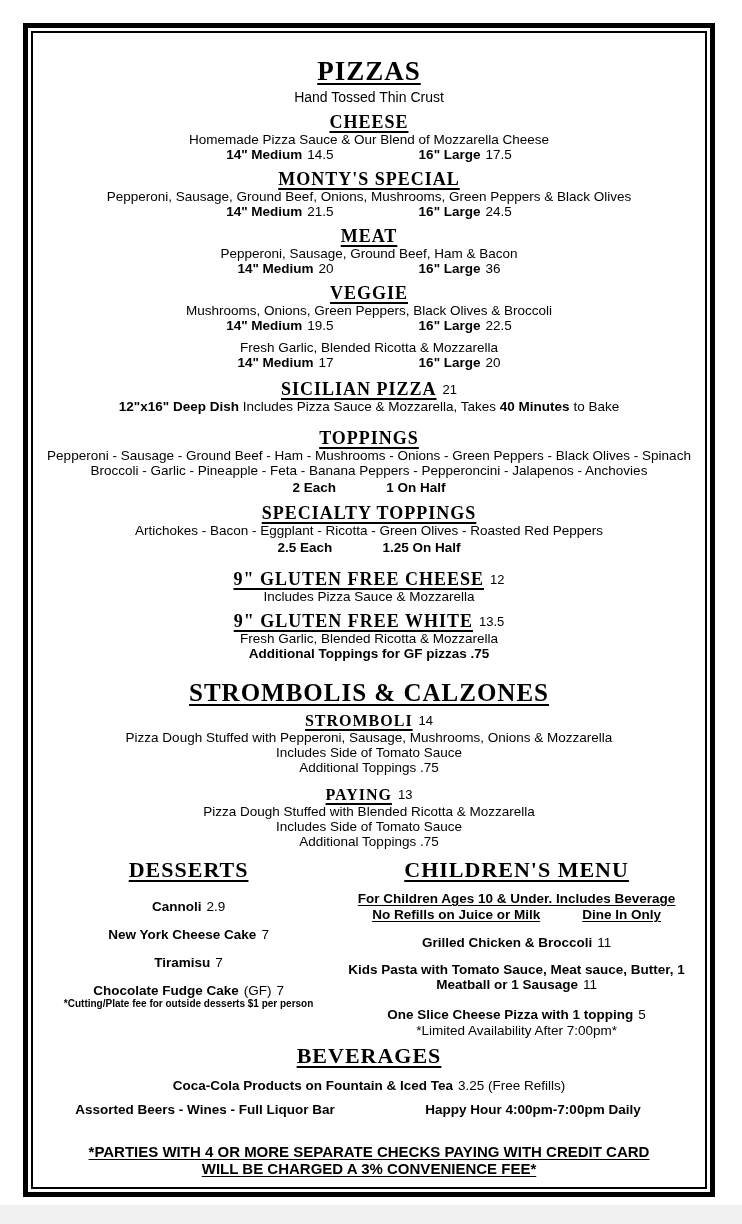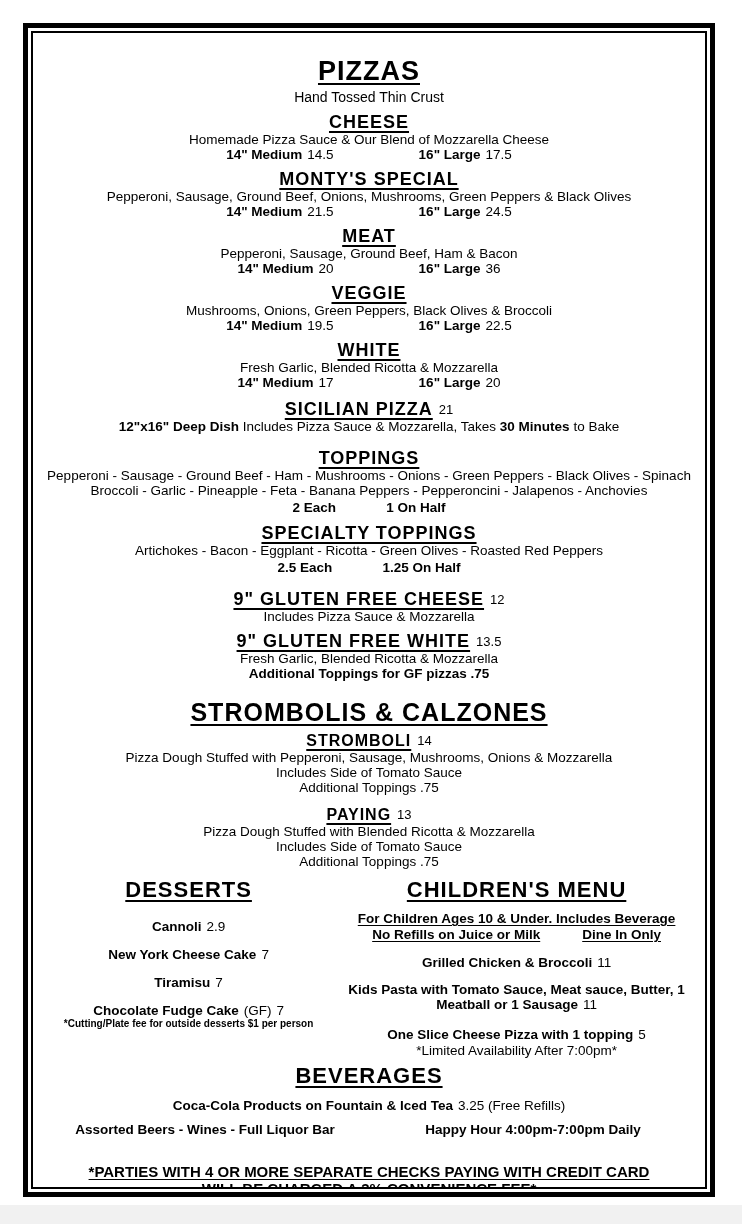--- a/index.html
+++ b/index.html
@@ -4,21 +4,21 @@
 <style>
   * { margin:0; padding:0; box-sizing:border-box; }
   html,body { width:742px; height:1224px; background:#ffffff; color:#000;
     font-family:"Liberation Sans", sans-serif; }
   .gray-strip { position:absolute; left:0; top:1205px; width:742px; height:19px; background:#f1f1f1; }
   .outer-border { position:absolute; left:23px; top:23px; width:692px; height:1174px;
     border:5px solid #000; }
   .inner-border { position:absolute; left:3px; top:3px; right:3px; bottom:3px; border:2px solid #000; }
   .content { position:absolute; left:8px; right:8px; top:0; bottom:0; text-align:center; overflow:hidden; }
 
-  .serif-u { font-family:Liberation Sans, sans-serif; font-weight:bold;
+  .serif-u { font-family:Liberation Serif, serif; font-weight:bold;
     text-decoration:underline; text-underline-offset:3px; text-decoration-thickness:1.5px;
     letter-spacing:1px; }
   .h-main { font-size:27px; line-height:29px; margin-top:24px; }
   .subtitle { font-size:14px; line-height:15px; margin-top:4px; }
   .h-sec { font-size:18px; line-height:20px; }
   .h-big { font-size:25px; line-height:27px; }
   .h-col { font-size:22px; line-height:24px; }
   .h-item { font-size:16px; line-height:18px; }
 
   .txt { font-size:13.5px; line-height:15px; }
@@ -105,33 +105,32 @@
   <section class="pz">
     <div class="serif-u h-sec">VEGGIE</div>
     <div class="txt">Mushrooms, Onions, Green Peppers, Black Olives &amp; Broccoli</div>
     <div class="price-line">
       <span><b class="lbl">14" Medium</b><span class="pv">19.5</span></span>
       <span><b class="lbl">16" Large</b><span class="pv">22.5</span></span>
     </div>
   </section>
 
   <section class="pz">
-    <div class="serif-u h-sec">WHITE</div>
     <div class="txt">Fresh Garlic, Blended Ricotta &amp; Mozzarella</div>
     <div class="price-line">
       <span><b class="lbl">14" Medium</b><span class="pv">17</span></span>
       <span><b class="lbl">16" Large</b><span class="pv">20</span></span>
     </div>
   </section>
 
   <section class="sicilian">
     <div>
       <span class="serif-u h-sec">SICILIAN PIZZA</span><span class="num">21</span>
     </div>
-    <div class="txt"><b>12"x16" Deep Dish</b><span> Includes Pizza Sauce &amp; Mozzarella, Takes </span><b>30 Minutes</b><span> to Bake</span></div>
+    <div class="txt"><b>12"x16" Deep Dish</b><span> Includes Pizza Sauce &amp; Mozzarella, Takes </span><b>40 Minutes</b><span> to Bake</span></div>
   </section>
 
   <section class="toppings">
     <div class="serif-u h-sec">TOPPINGS</div>
     <div class="txt">Pepperoni - Sausage - Ground Beef - Ham - Mushrooms - Onions - Green Peppers - Black Olives - Spinach</div>
     <div class="txt">Broccoli  - Garlic -  Pineapple - Feta - Banana Peppers - Pepperoncini - Jalapenos - Anchovies</div>
     <div class="txt each-line">
       <span>2 Each</span>
       <span>1 On Half</span>
     </div>

